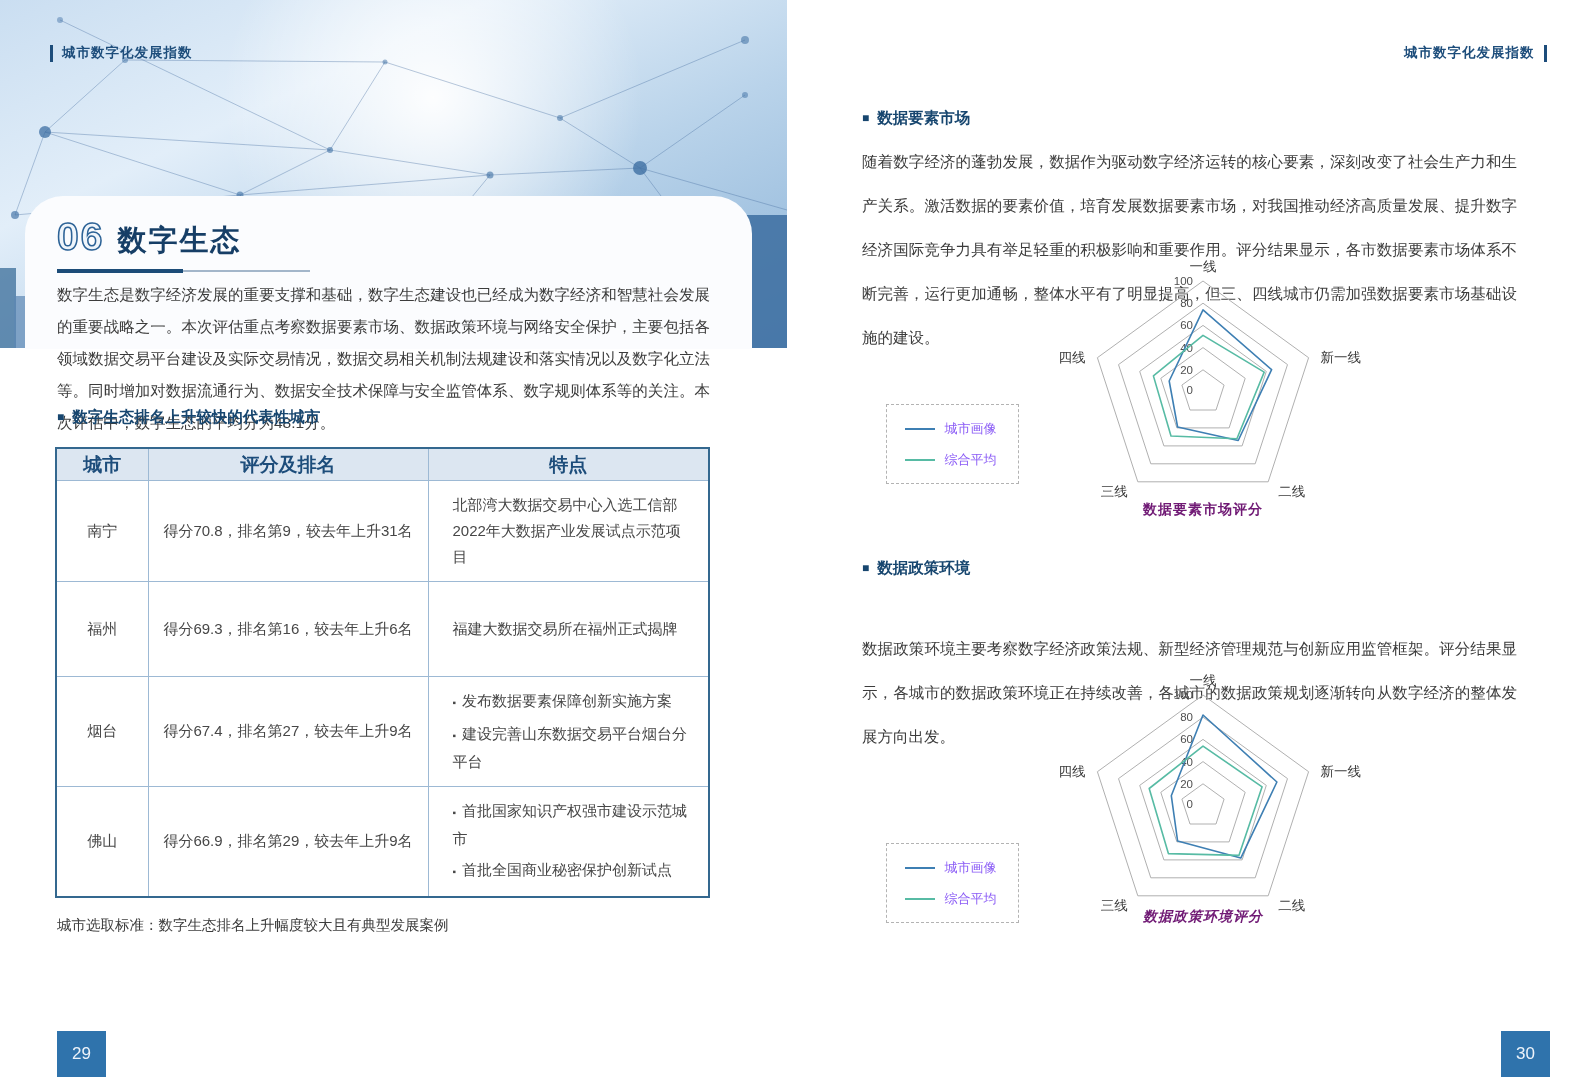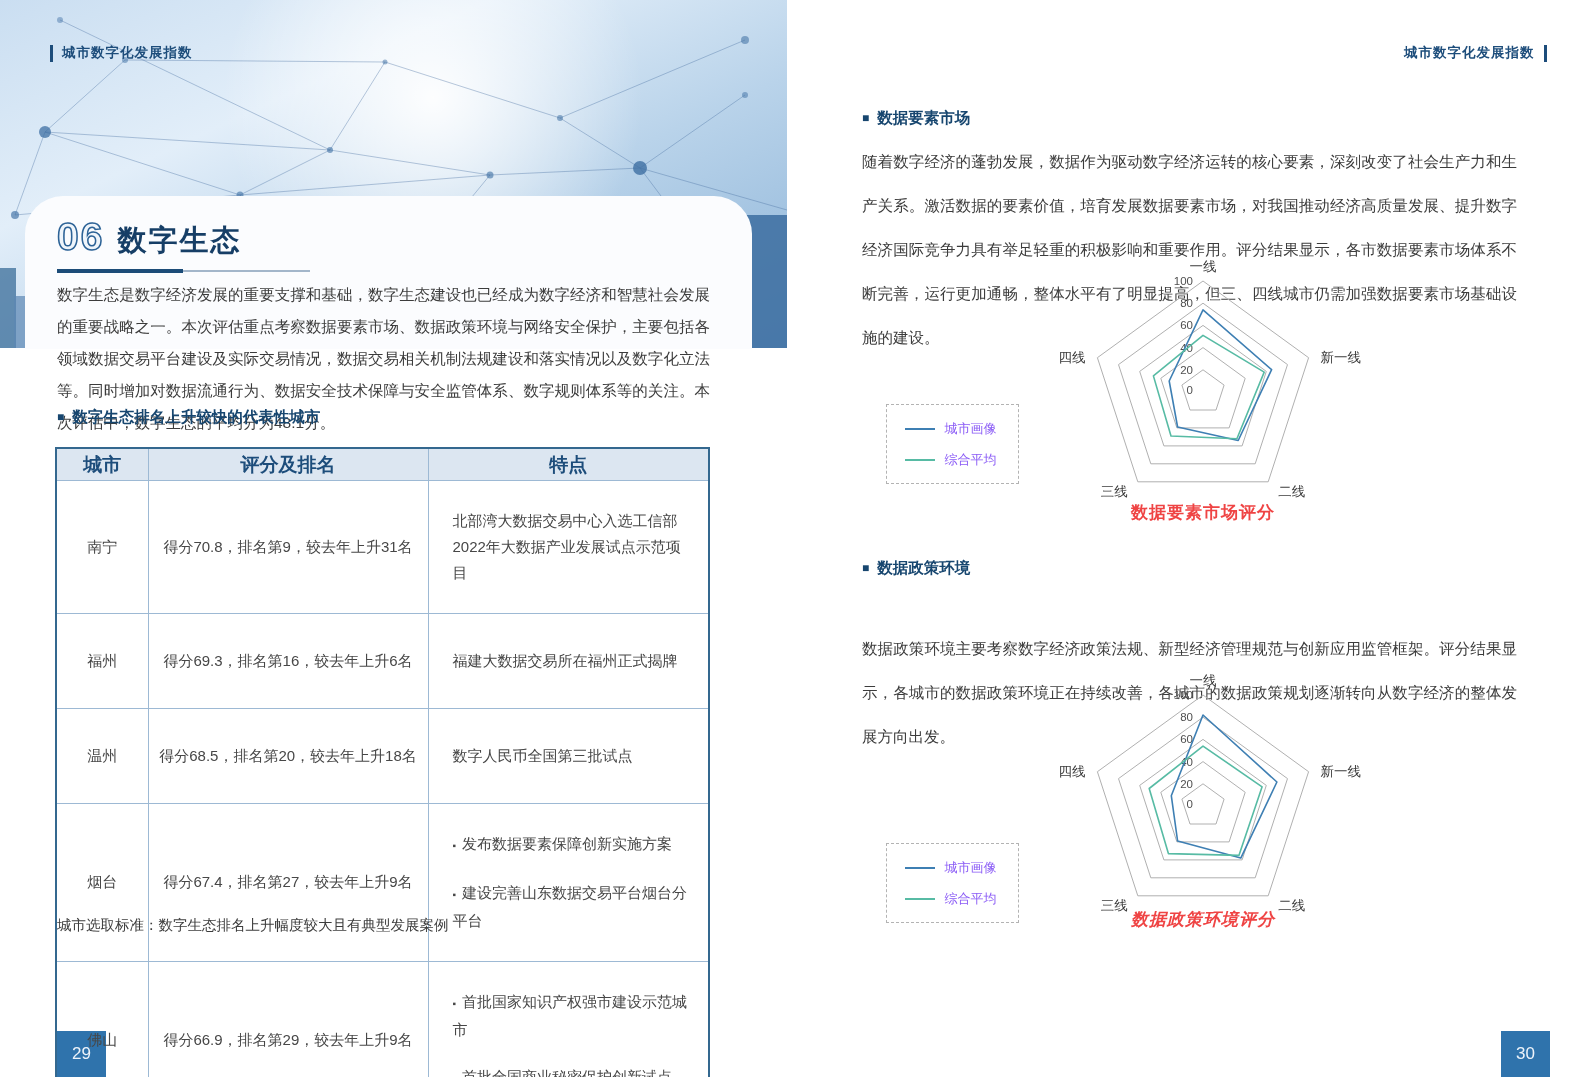--- a/index.html
+++ b/index.html
@@ -58,38 +58,38 @@
     background:#dce6f1;color:#1d4d7b;font-size:19px;font-weight:bold;
     height:29px;text-align:center;
   }
   .city-table td{font-size:15px;color:#474747;height:82px;vertical-align:middle;}
   .col-city{width:92px;}
   .col-score{width:280px;}
   .col-feat{width:281px;}
   .td-city{text-align:center;}
   .td-score{text-align:center;}
   .td-feat{text-align:left;padding:6px 14px 6px 24px;line-height:26px;}
-  .feat-line{margin:21px 0;}
+  .feat-line{margin:5px 0;}
   .feat-bullet{font-size:10px;margin-right:6px;color:#474747;}
   .note{position:absolute;left:57px;top:916px;font-size:14.5px;color:#3c3c3c;z-index:6;}
   
   .rp-sec1-heading{left:862px;top:108px;}
   .rp-sec2-heading{left:862px;top:558px;}
   .rp-para{
     position:absolute;left:862px;width:655px;
     font-size:15.5px;line-height:44px;color:#3c3c3c;text-align:justify;
   }
   .rp-para1{top:140px;}
   .rp-para2{top:590px;margin-top:37px;}
   .radar-svg{position:absolute;width:340px;height:245px;}
   .radar1{left:1033px;top:254px;}
   .radar2{left:1033px;top:668px;}
   .chart-title{
     position:absolute;left:1033px;width:340px;text-align:center;
-    font-size:17px;font-weight:bold;color:#ef4444;letter-spacing:1px;
+    font-size:14px;font-weight:bold;color:#701a75;letter-spacing:1px;
   }
   .chart-title1{top:501px;}
   .chart-title2{top:908px;font-style:italic;}
   .legend{
     position:absolute;left:886px;width:131px;height:78px;
     border:1px dashed #b3b3b3;background:#fff;
     display:flex;flex-direction:column;justify-content:center;gap:13px;
     padding-left:0;
   }
   .legend1{top:404px;}
@@ -219,27 +219,20 @@
         <td class="td-score">得分70.8，排名第9，较去年上升31名</td>
         <td class="td-feat">
           <div class="feat-line">北部湾大数据交易中心入选工信部2022年大数据产业发展试点示范项目</div>
         </td>
       </tr>
       <tr>
         <td class="td-city">福州</td>
         <td class="td-score">得分69.3，排名第16，较去年上升6名</td>
         <td class="td-feat">
           <div class="feat-line">福建大数据交易所在福州正式揭牌</div>
-        </td>
-      </tr>
-      <tr>
-        <td class="td-city">温州</td>
-        <td class="td-score">得分68.5，排名第20，较去年上升18名</td>
-        <td class="td-feat">
-          <div class="feat-line">数字人民币全国第三批试点</div>
         </td>
       </tr>
       <tr>
         <td class="td-city">烟台</td>
         <td class="td-score">得分67.4，排名第27，较去年上升9名</td>
         <td class="td-feat">
           <div class="feat-line"><span class="feat-bullet">▪</span>发布数据要素保障创新实施方案</div>
           <div class="feat-line"><span class="feat-bullet">▪</span>建设完善山东数据交易平台烟台分平台</div>
         </td>
       </tr>

